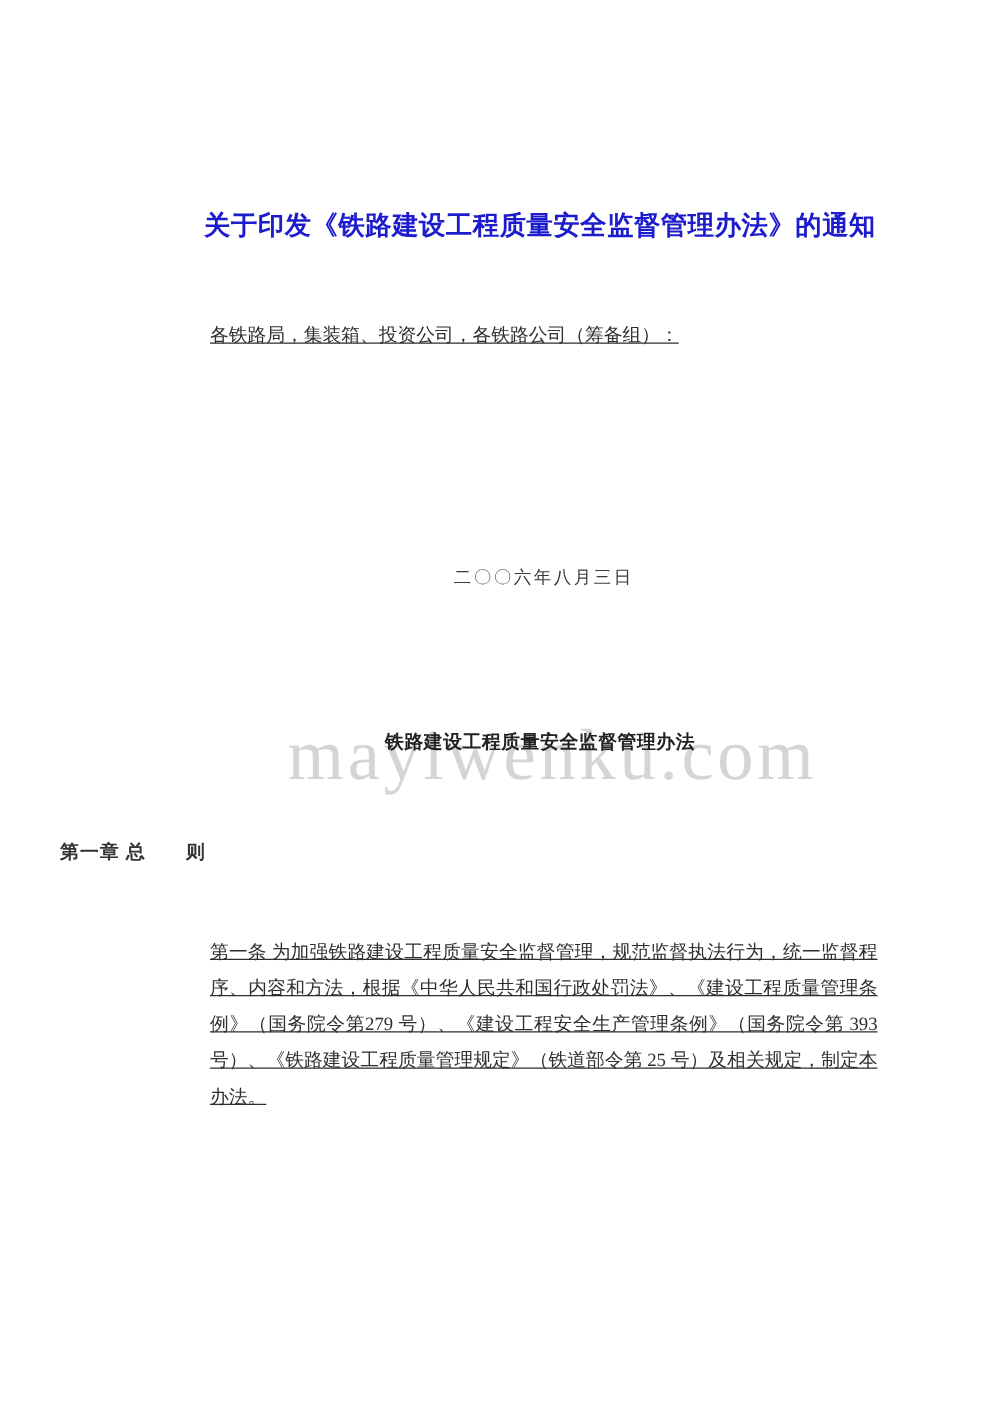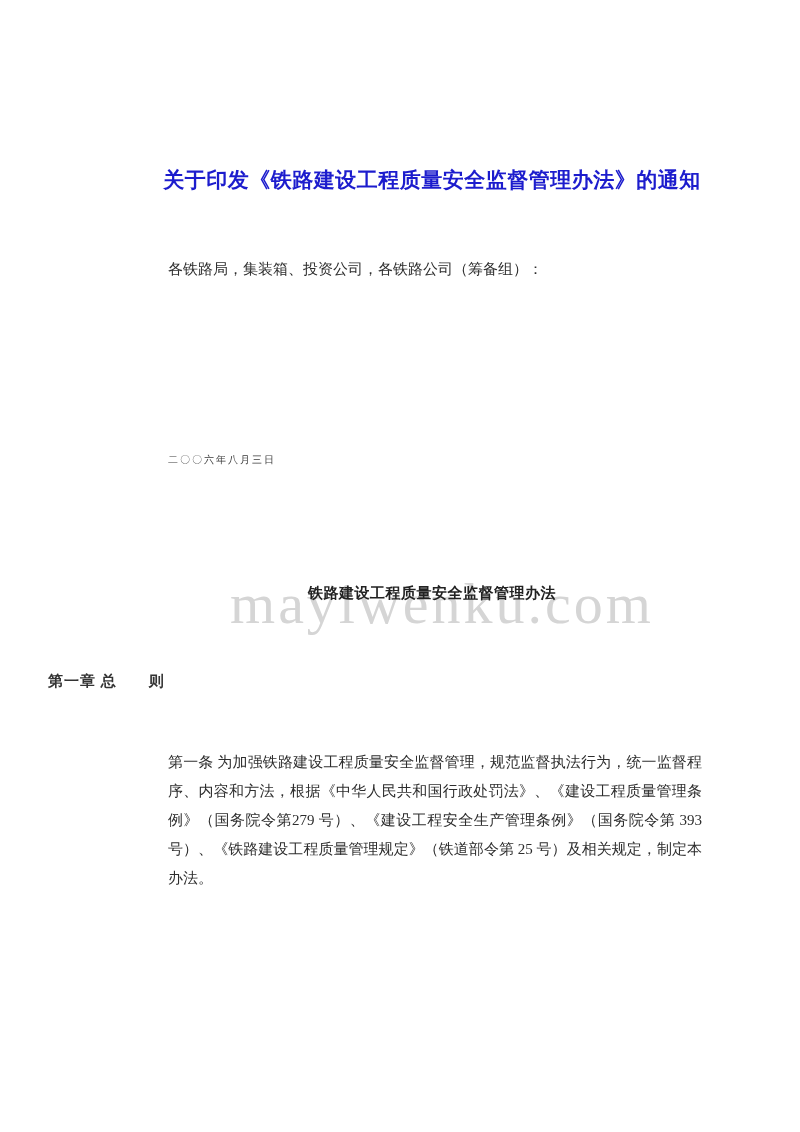--- a/index.html
+++ b/index.html
@@ -27,30 +27,31 @@
     letter-spacing: 0.5px;
   }
   .body-text {
     position: absolute;
     left: 120px;
     width: 566px;
     font-size: 15px;
     line-height: 29px;
     text-align: justify;
     color: #2e2e2e;
+    text-decoration: underline;
   }
   .salutation { top: 207px; }
   .intro { top: 251px; }
   .issue-date {
     position: absolute;
     top: 405px;
     left: 120px;
     width: 566px;
-    text-align: left;
-    font-size: 10px;
+    text-align: center;
+    font-size: 14px;
     color: #3a3a3a;
     letter-spacing: 2px;
   }
   .watermark {
     position: absolute;
     top: 522px;
     left: 50%;
     transform: translateX(-50%);
     margin-left: 10px;
     font-family: "Liberation Serif", "DejaVu Serif", serif;

